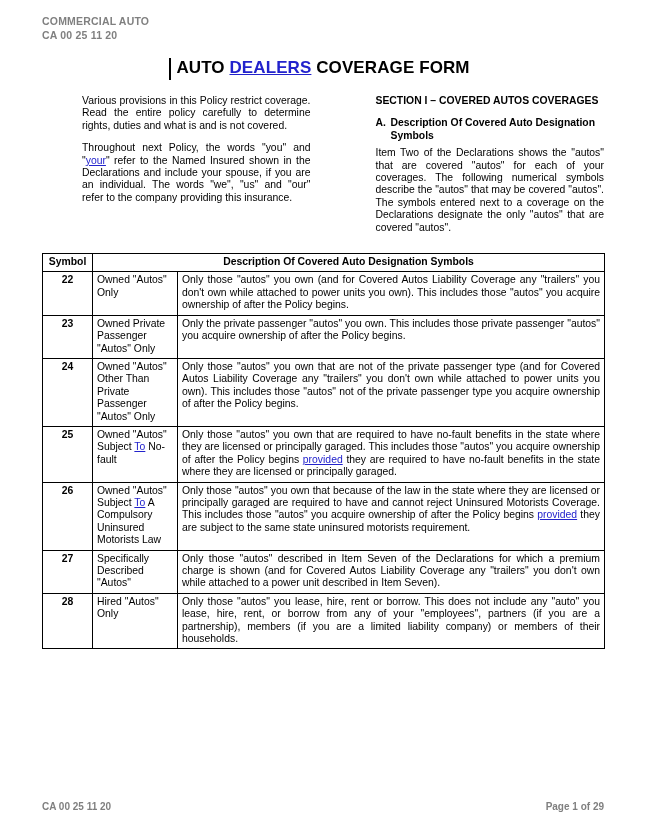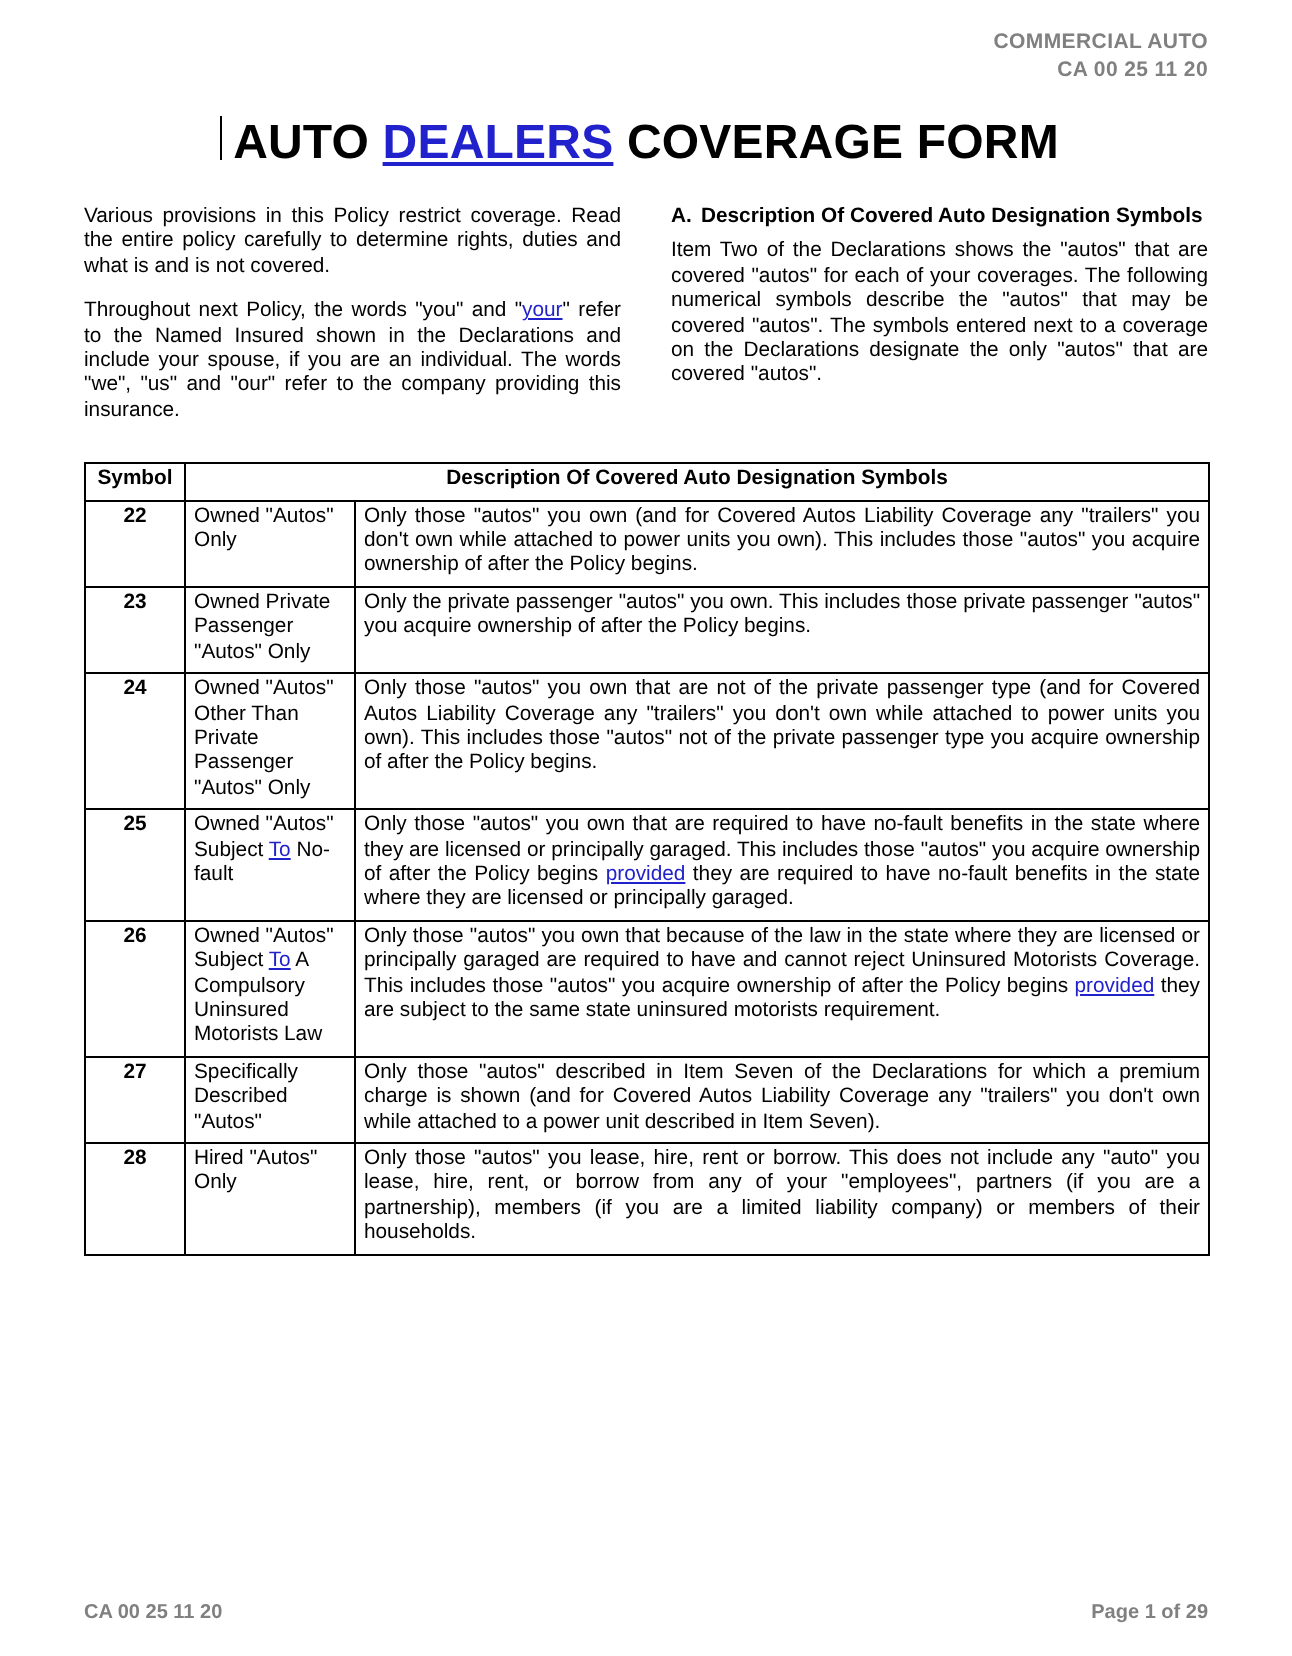--- a/index.html
+++ b/index.html
@@ -19,38 +19,37 @@
     position: absolute;
     left: 0; top: 0;
     width: 646px;
     height: 828px;
     box-sizing: border-box;
     padding: 14px 42px 0 42px;
   }
 
   
   .doc-header {
-    text-align: right;
     color: #808080;
     font-size: 10.5px;
     font-weight: bold;
     line-height: 14px;
     letter-spacing: 0.2px;
   }
 
   
   .title-wrap {
     margin-top: 16px;
     text-align: center;
     position: relative;
   }
   .form-title {
     display: inline-block;
     position: relative;
-    font-size: 24px;
+    font-size: 17px;
     font-weight: bold;
     letter-spacing: 0.1px;
     white-space: nowrap;
   }
   .form-title .changebar {
     position: absolute;
     left: -7px;
     top: 0px;
     width: 1.5px;
     height: 22px;
@@ -64,20 +63,21 @@
   
   .cols {
     margin-top: 17px;
     display: flex;
     gap: 25px;
   }
   .col {
     width: 282px;
     font-size: 10.4px;
     line-height: 12.4px;
+    margin-left: 40px;
   }
   .col p {
     margin: 0 0 10px 0;
     text-align: justify;
   }
   .col p:last-child { margin-bottom: 0; }
 
   .sec-head {
     font-weight: bold;
     margin: 0 0 9px 0;
@@ -179,20 +179,21 @@
   </div>
 
   <div class="cols">
 
     <div class="col">
       <p>Various provisions in this Policy restrict coverage. Read the entire policy carefully to determine rights, duties and what is and is not covered.</p>
       <p><span>Throughout next Policy, the words "you" and "</span><span class="rev">your</span><span>" refer to the Named Insured shown in the Declarations and include your spouse, if you are an individual. The words "we", "us" and "our" refer to the company providing this insurance.</span></p>
     </div>
 
     <div class="col">
+      <p class="sec-head">SECTION I – COVERED AUTOS COVERAGES</p>
       <div class="item-a">
         <span class="lbl">A.</span>
         <span class="txt">Description Of Covered Auto Designation Symbols</span>
       </div>
       <p class="indent-body">Item Two of the Declarations shows the "autos" that are covered "autos" for each of your coverages. The following numerical symbols describe the "autos" that may be covered "autos". The symbols entered next to a coverage on the Declarations designate the only "autos" that are covered "autos".</p>
     </div>
 
   </div>
 
   <table class="symbols">

